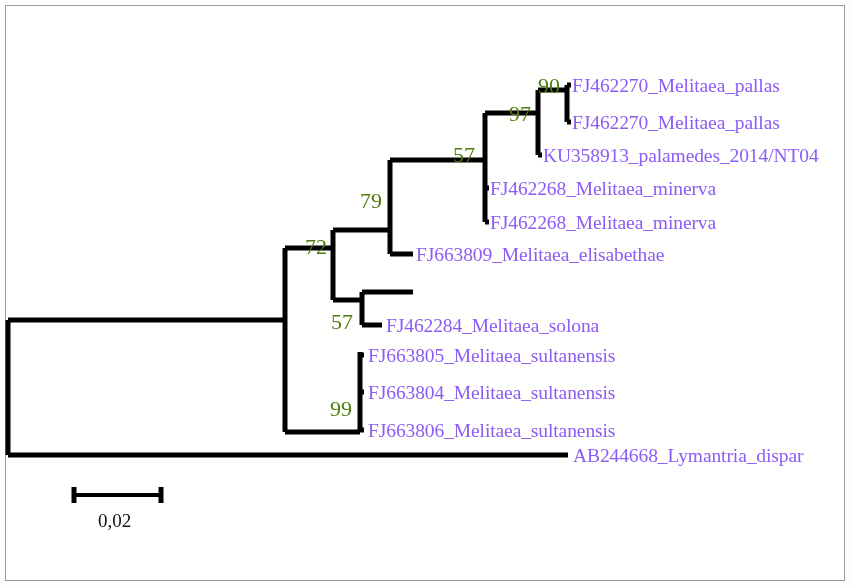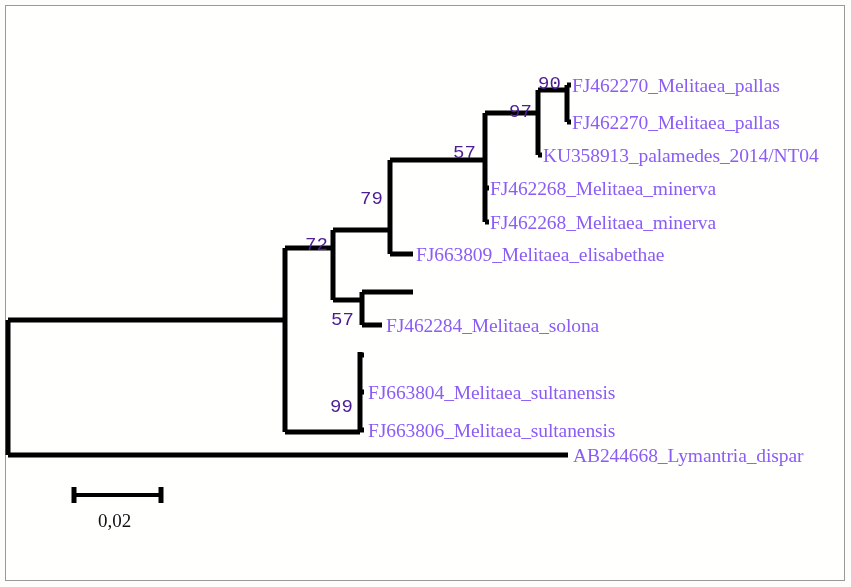--- a/index.html
+++ b/index.html
@@ -39,23 +39,23 @@
     position: absolute;
     font-family: "Liberation Serif", "DejaVu Serif", serif;
     font-size: 19.5px;
     color: #8b5cf6;
     white-space: nowrap;
     line-height: 1;
     letter-spacing: -0.1px;
   }
   .support-label {
     position: absolute;
-    font-family: Liberation Mono, monospace;
-    font-size: 19px;
-    color: #4c1d95;
+    font-family: Liberation Serif, serif;
+    font-size: 22px;
+    color: #4d7c0f;
     white-space: nowrap;
     line-height: 1;
   }
   .scale-label {
     position: absolute;
     font-family: "Liberation Serif", "DejaVu Serif", serif;
     font-size: 19px;
     color: #111111;
     white-space: nowrap;
     line-height: 1;
@@ -121,20 +121,21 @@
     </g>
   </svg>
 
   <div class="tip-label" style="left:572px; top:76px;">FJ462270_Melitaea_pallas</div>
   <div class="tip-label" style="left:572px; top:113px;">FJ462270_Melitaea_pallas</div>
   <div class="tip-label" style="left:543px; top:146px;">KU358913_palamedes_2014/NT04</div>
   <div class="tip-label" style="left:490px; top:179px;">FJ462268_Melitaea_minerva</div>
   <div class="tip-label" style="left:490px; top:213px;">FJ462268_Melitaea_minerva</div>
   <div class="tip-label" style="left:416px; top:245px;">FJ663809_Melitaea_elisabethae</div>
   <div class="tip-label" style="left:386px; top:316px;">FJ462284_Melitaea_solona</div>
+  <div class="tip-label" style="left:368px; top:346px;">FJ663805_Melitaea_sultanensis</div>
   <div class="tip-label" style="left:368px; top:383px;">FJ663804_Melitaea_sultanensis</div>
   <div class="tip-label" style="left:368px; top:421px;">FJ663806_Melitaea_sultanensis</div>
   <div class="tip-label" style="left:573px; top:446px;">AB244668_Lymantria_dispar</div>
 
   <div class="support-label" style="left:538px; top:75px;">90</div>
   <div class="support-label" style="left:509px; top:103px;">97</div>
   <div class="support-label" style="left:453px; top:144px;">57</div>
   <div class="support-label" style="left:360px; top:190px;">79</div>
   <div class="support-label" style="left:305px; top:236px;">72</div>
   <div class="support-label" style="left:331px; top:311px;">57</div>

